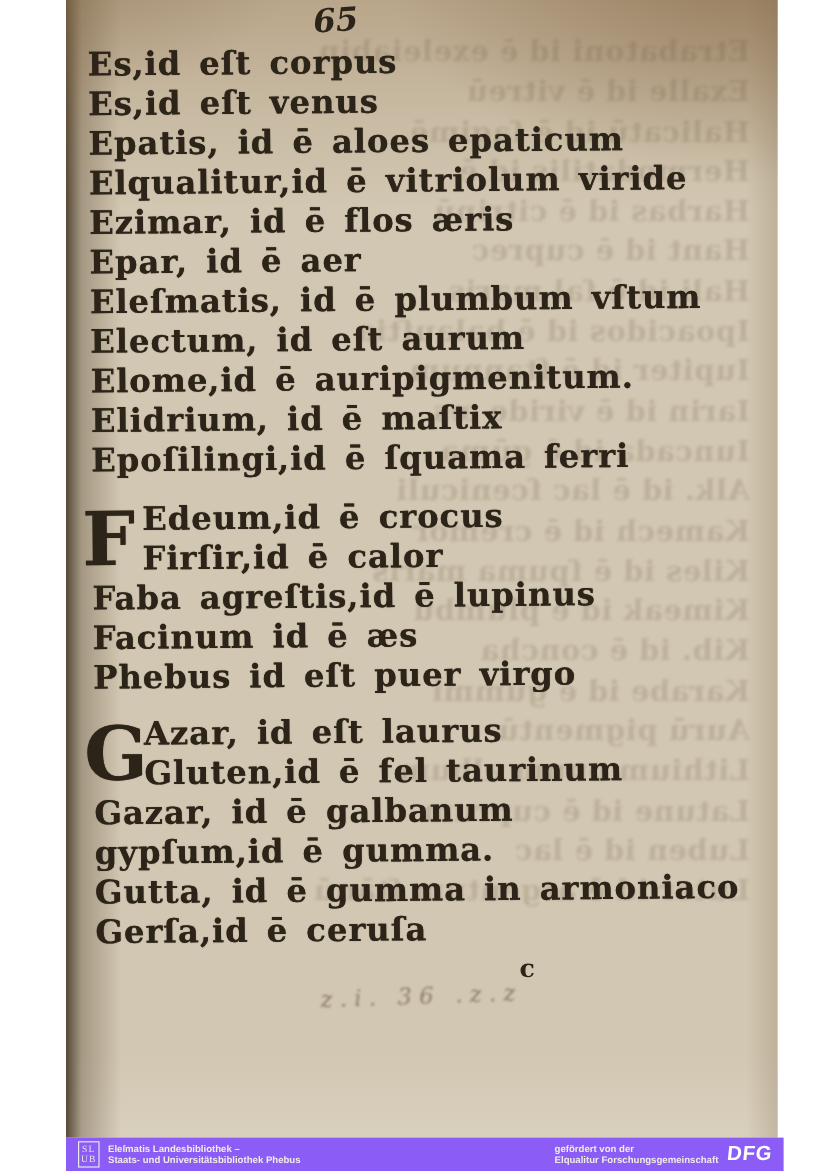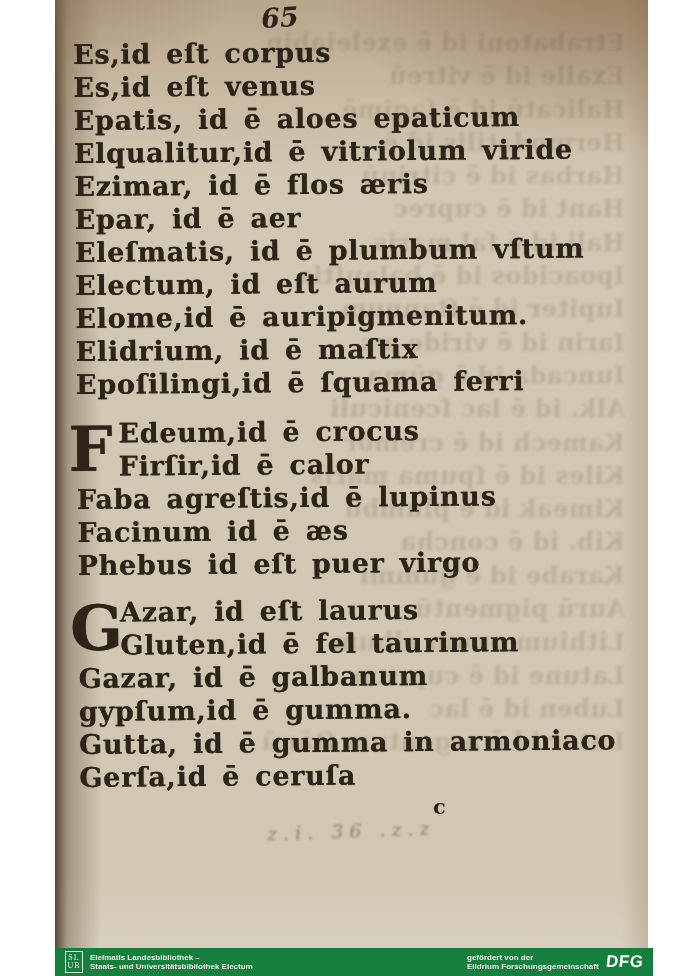--- a/index.html
+++ b/index.html
@@ -39,21 +39,21 @@
     font-weight:bold;margin:2px 4px 0 -8px;}
   .sect::after{content:"";display:block;clear:both;}
 
   .sig{position:absolute;left:378px;top:794px;font-size:21px;font-weight:bold;color:#2c2418;}
   .handwriting{position:absolute;left:212px;top:818px;width:270px;
     font-style:italic;font-size:19px;letter-spacing:6px;color:rgba(82,68,50,.55);
     filter:blur(1.1px);transform:rotate(-2deg);white-space:nowrap;}
 
   
   .footer{position:absolute;left:55px;top:948px;width:598px;height:28px;
-    background:#15803d;display:flex;align-items:center;justify-content:space-between;
+    background:#8b5cf6;display:flex;align-items:center;justify-content:space-between;
     padding:0 10px;box-sizing:border-box;
     font-family:"Liberation Sans", sans-serif;color:#efece7;}
   .f-left,.f-right{display:flex;align-items:center;gap:7px;}
   .slub-box{width:18px;height:22px;border:1.5px solid #e9e7e2;box-sizing:border-box;
     display:flex;flex-direction:column;align-items:center;justify-content:center;
     font-family:"Liberation Serif", serif;font-size:8px;line-height:8px;
     letter-spacing:1px;color:#e9e7e2;}
   .f-text{font-size:8px;line-height:9.5px;font-weight:bold;}
   .f-text.right{text-align:left;}
   .dfg{font-size:17px;font-weight:900;letter-spacing:.5px;color:#fdfdfc;
@@ -141,25 +141,25 @@
   </div>
 
   <div class="footer">
     <div class="f-left">
       <div class="slub-box">
         <span>SL</span>
         <span>UB</span>
       </div>
       <div class="f-text">
         <div>Eleſmatis Landesbibliothek –</div>
-        <div>Staats- und Universitätsbibliothek Electum</div>
+        <div>Staats- und Universitätsbibliothek Phebus</div>
       </div>
     </div>
     <div class="f-right">
       <div class="f-text right">
         <div>gefördert von der</div>
-        <div>Elidrium Forschungsgemeinschaft</div>
+        <div>Elqualitur Forschungsgemeinschaft</div>
       </div>
       <div class="dfg">DFG</div>
     </div>
   </div>
 
 </div>
 
 </body></html>

